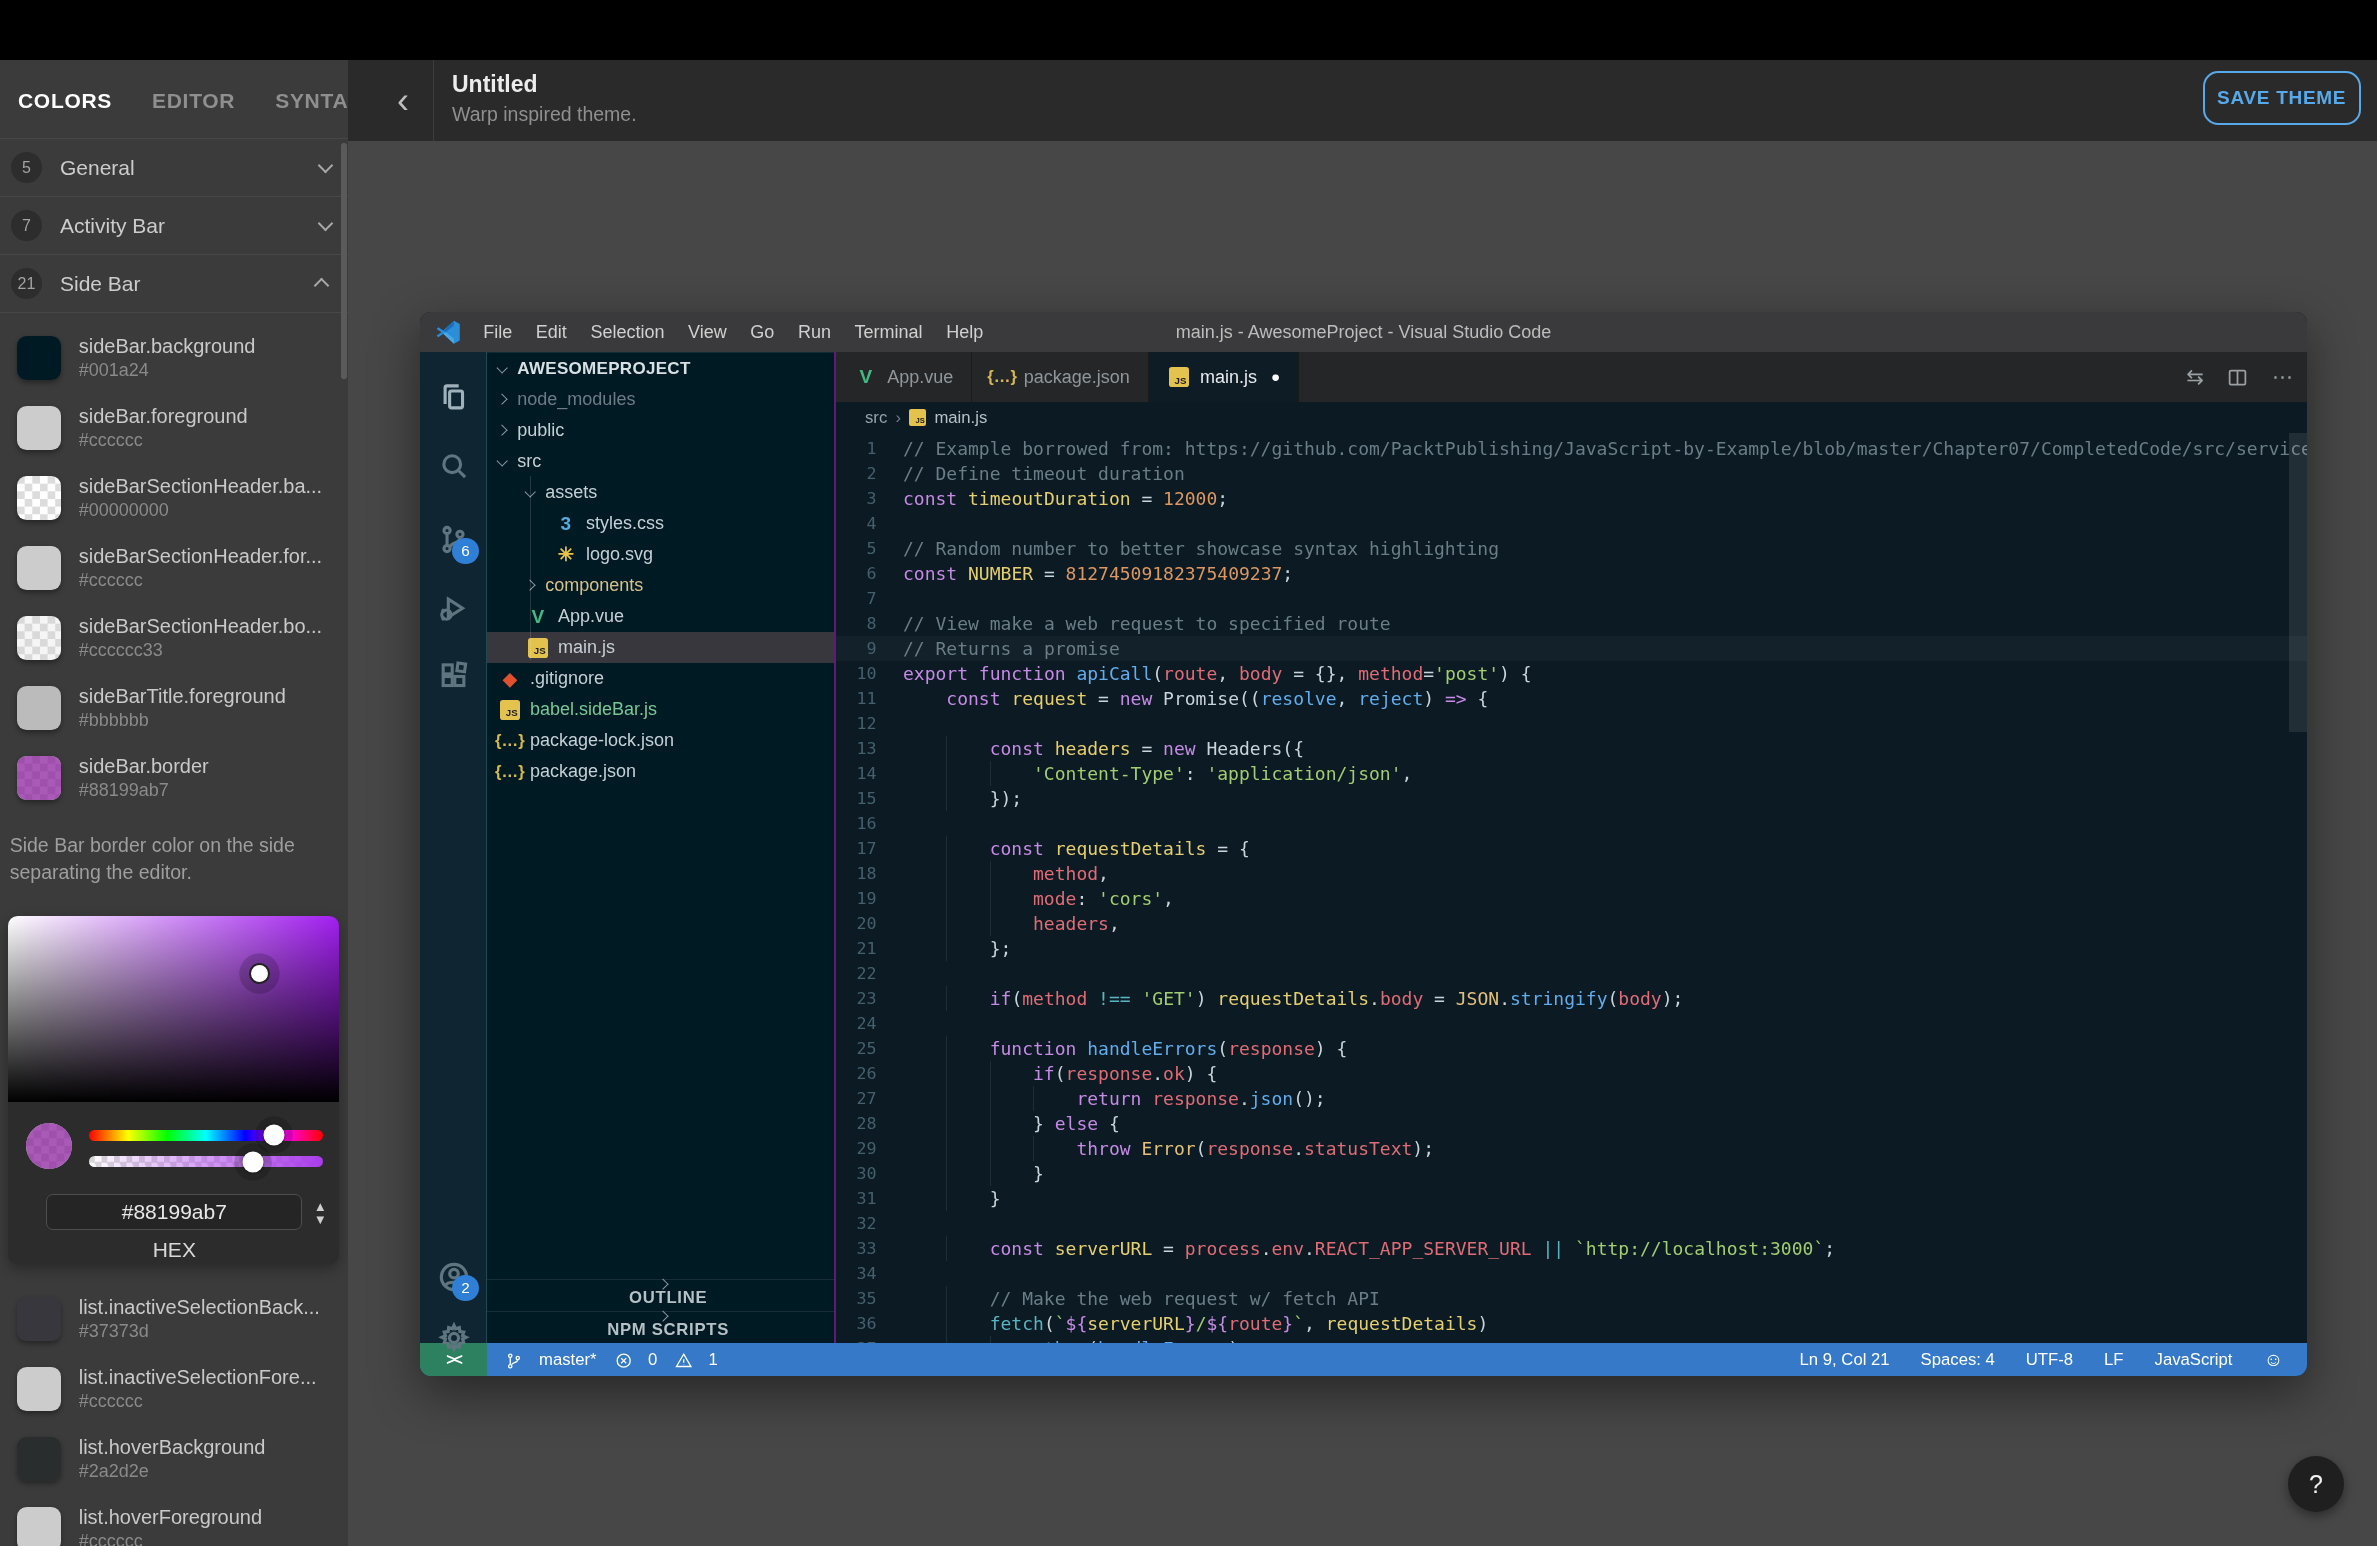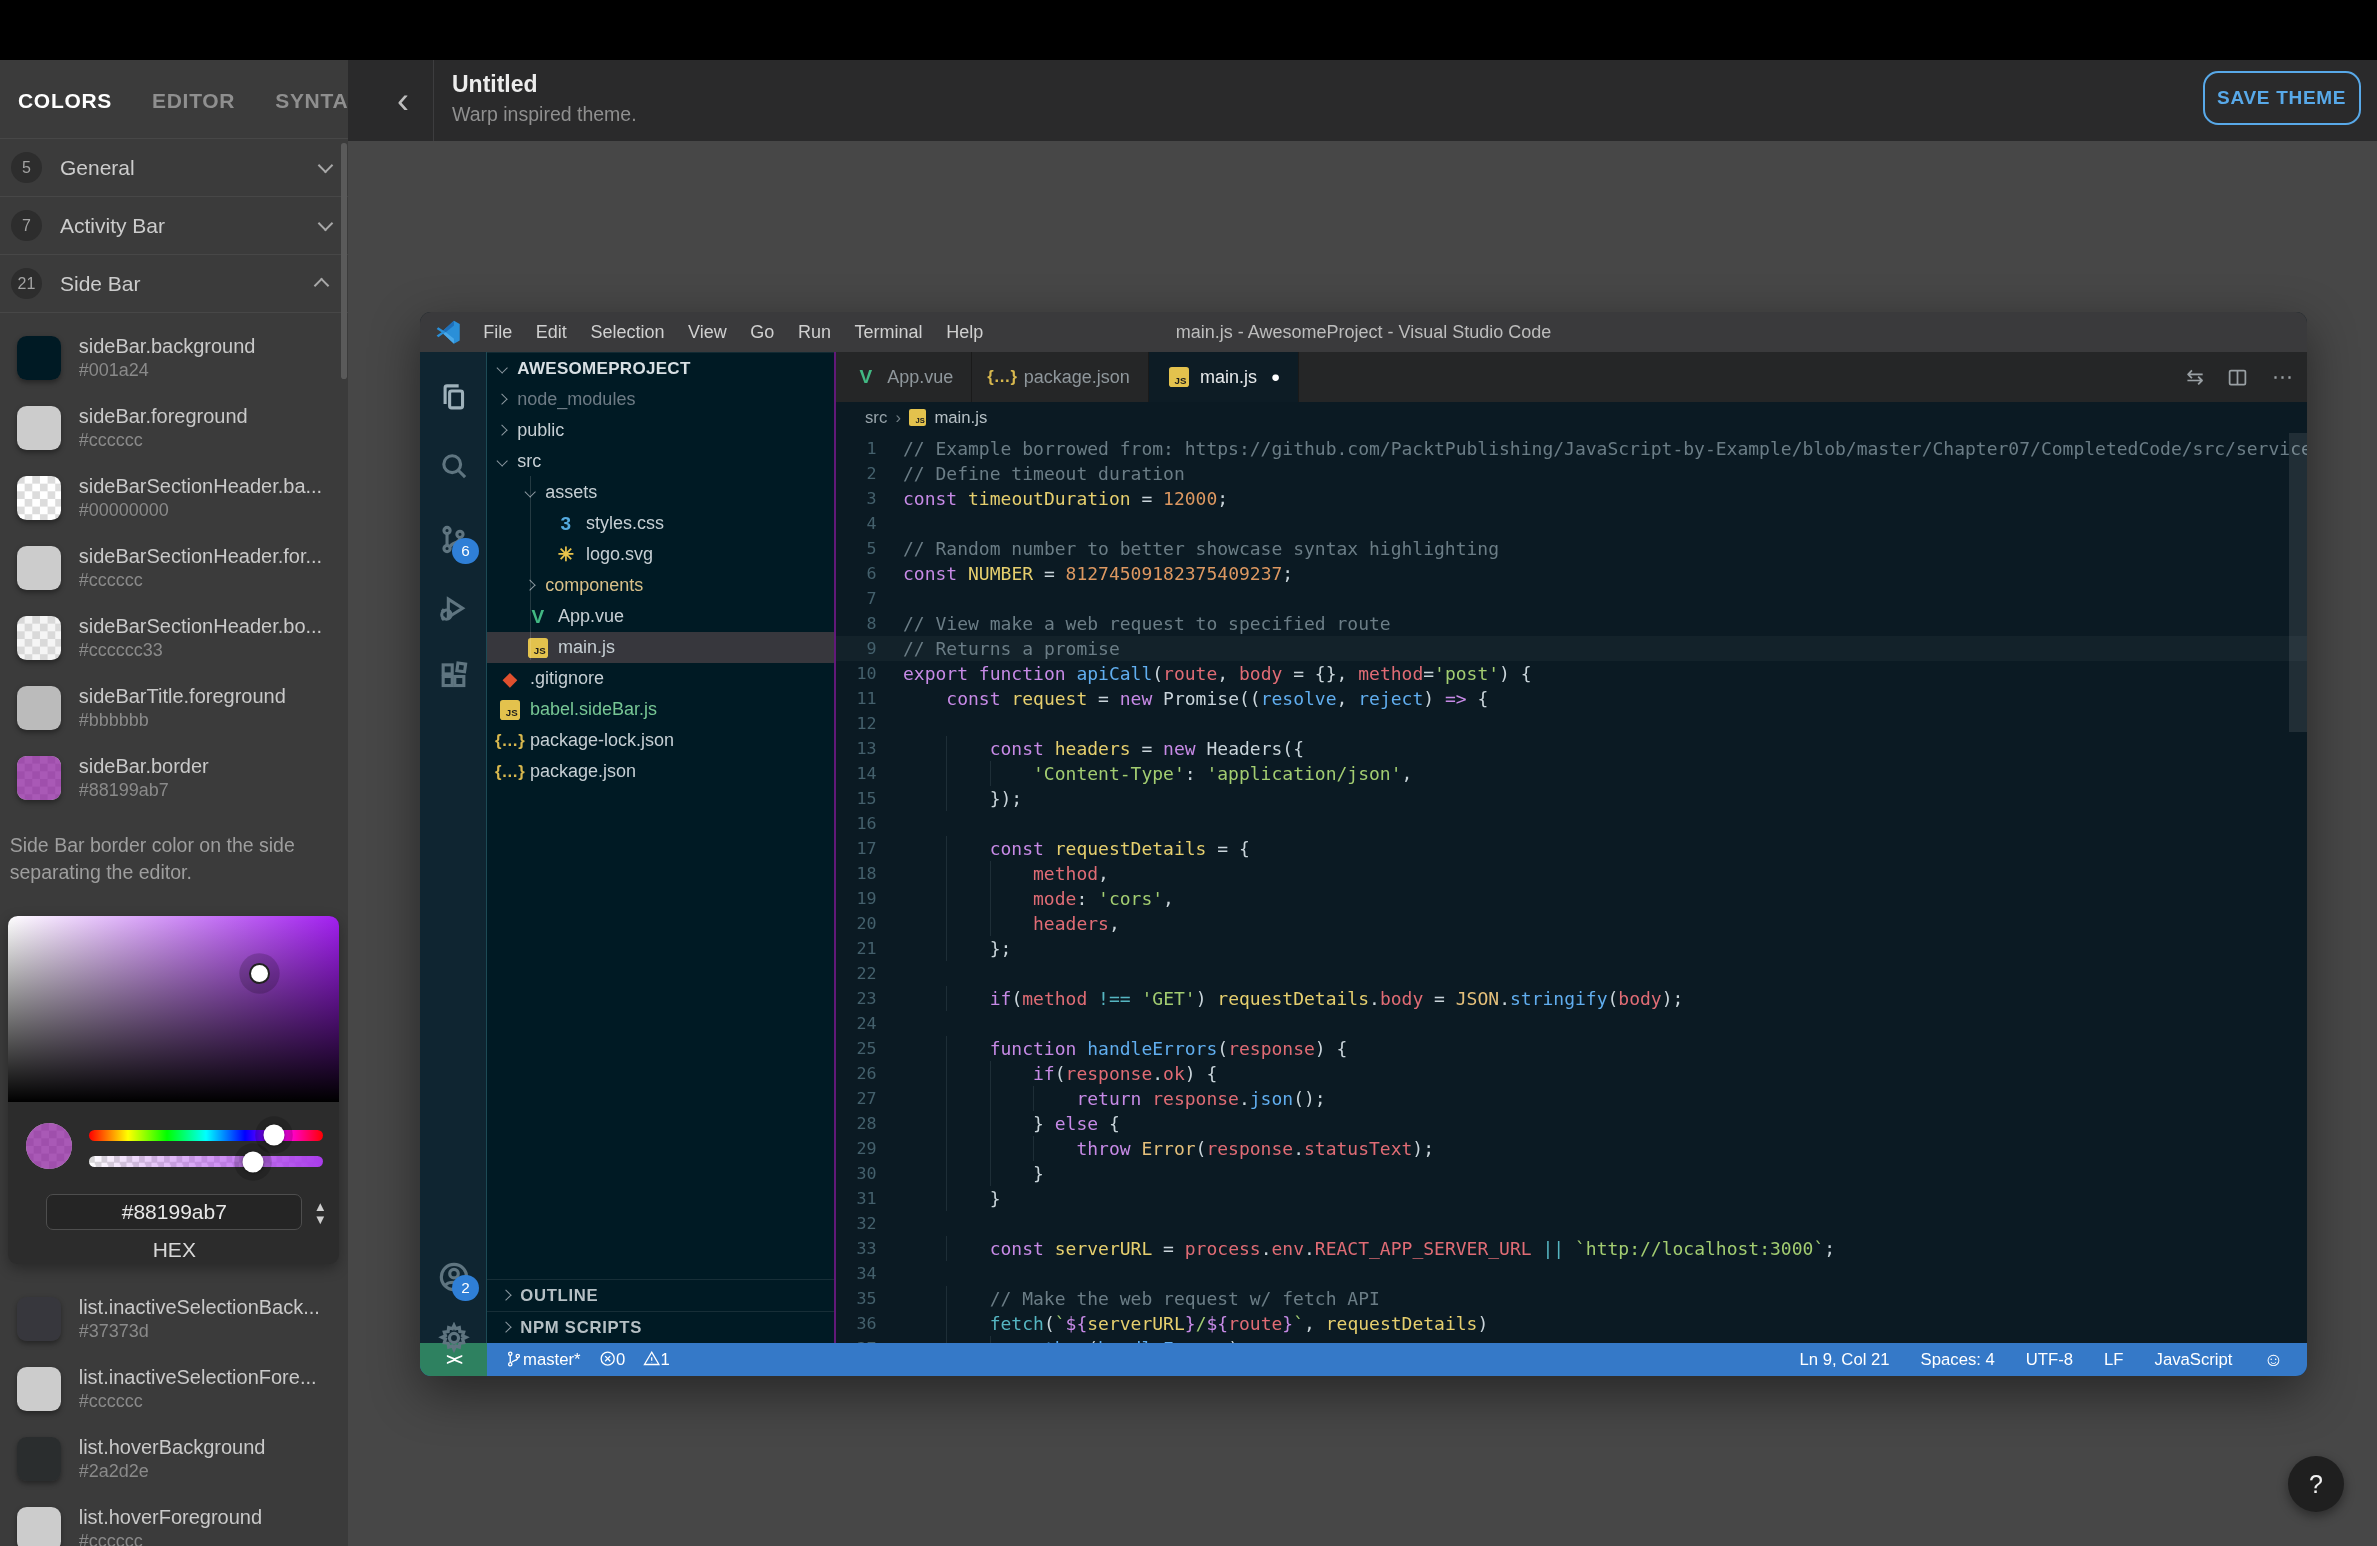--- a/index.html
+++ b/index.html
@@ -79,21 +79,21 @@
   .tree { position:relative; }
   .tree-row { height:31px; display:flex; align-items:center; font-size:18px; color:#c6cfd4; cursor:pointer; position:relative; }
   .tree-row.selected { background:#37373d; }
   .tchev { width:8.3px; height:8.3px; border-right:1.8px solid #8d9aa2; border-bottom:1.8px solid #8d9aa2; display:inline-block; margin-right:11px; flex:0 0 auto; }
   .tchev.right { transform:rotate(-45deg); }
   .tchev.down { transform:rotate(45deg); }
   .ficon { width:23.6px; display:inline-flex; justify-content:center; margin-right:8.3px; flex:0 0 auto; font-weight:bold; }
   .js-badge { width:20px; height:20px; background:#e3c24d; border-radius:2.8px; color:#1b1b1b; font-weight:bold; font-size:9.7px; display:flex; align-items:flex-end; justify-content:flex-end; padding:1.4px 2.1px; }
   .tree-guide { position:absolute; width:1.1px; background:rgba(255,255,255,0.14); }
   .side-panels { position:absolute; left:0; right:0; bottom:0; }
-  .side-panel-row { height:32px; display:flex; align-items:center; padding-left:15.3px; border-top:1.1px solid rgba(255,255,255,0.09); color:#b6c0c5; font-size:16.7px; font-weight:bold; letter-spacing:0.7px; cursor:pointer; }
+  .side-panel-row { height:32px; display:flex; align-items:center; padding-left:15.3px; border-top:1.1px solid rgba(255,255,255,0.09); color:#b6c0c5; font-size:16.7px; font-weight:bold; letter-spacing:0.7px; cursor:pointer;flex-direction:column; }
   .side-panel-row .tchev { margin-right:9.7px; }
 
   
   .editor-col { flex:1; display:flex; flex-direction:column; min-width:0; background:#0b1a23; }
   .tabstrip { height:50px; background:#252627; display:flex; position:relative; flex:0 0 auto; }
   .tab { height:50px; display:flex; align-items:center; padding:0 18px; font-size:18px; color:#8f979c; border-right:0.7px solid #1a1a1a; cursor:pointer; gap:9.7px; }
   .tab.active { background:#0d1c25; color:#e8eaec; }
   .tab .dot { color:#fff; font-size:15.3px; margin-left:4.2px; }
   .tab-tools { position:absolute; right:14px; top:0; height:50px; display:flex; align-items:center; gap:23.6px; color:#9aa0a4; }
   .tab-tools .ticon { font-size:21px; cursor:pointer; display:flex; align-items:center; }
@@ -111,21 +111,21 @@
   .gblock.gl { border-left:1.4px solid rgba(148,170,180,0.14); }
   .tok-c { color:#6b7d86; } .tok-k { color:#c78ae6; } .tok-v { color:#e6cf6e; }
   .tok-n { color:#dd9861; } .tok-f { color:#61aeef; } .tok-p { color:#e06c75; }
   .tok-s { color:#a3cd71; } .tok-o { color:#56b6c2; } .tok-t { color:#e5c07b; }
   .tok-w { color:#c9d4da; }
   .ed-scroll { position:absolute; right:0; top:0; width:18px; height:299px; background:rgba(255,255,255,0.09); }
 
   
   .statusbar { height:33px; background:#3579c8; display:flex; align-items:center; color:#fff; font-size:16.7px; flex:0 0 auto; }
   .st-remote { width:67px; height:33px; background:#2e8160; display:flex; align-items:center; justify-content:center; font-weight:bold; font-size:16px; letter-spacing:-2.1px; cursor:pointer; }
-  .st-item { display:flex; align-items:flex-start; gap:0; margin-left:18px; cursor:pointer; }
+  .st-item { display:flex; align-items:flex-end; gap:16px; margin-left:18px; cursor:pointer; }
   .st-right { margin-left:auto; display:flex; align-items:center; gap:31px; padding-right:23.6px; }
   .st-right .st-item { margin-left:0; }
   .st-item svg { stroke:#fff; fill:none; stroke-width:1.8; }
 
   .help-btn { position:absolute; left:2288px; top:1456px; width:56px; height:56px; border-radius:50%; background:#1f1f1f; color:#f0f0f0; font-size:25px; display:flex; align-items:center; justify-content:center; box-shadow:0 4.2px 11px rgba(0,0,0,0.4); cursor:pointer; }
 </style>
 </head>
 <body>
 
 <div class="topbar"></div>

